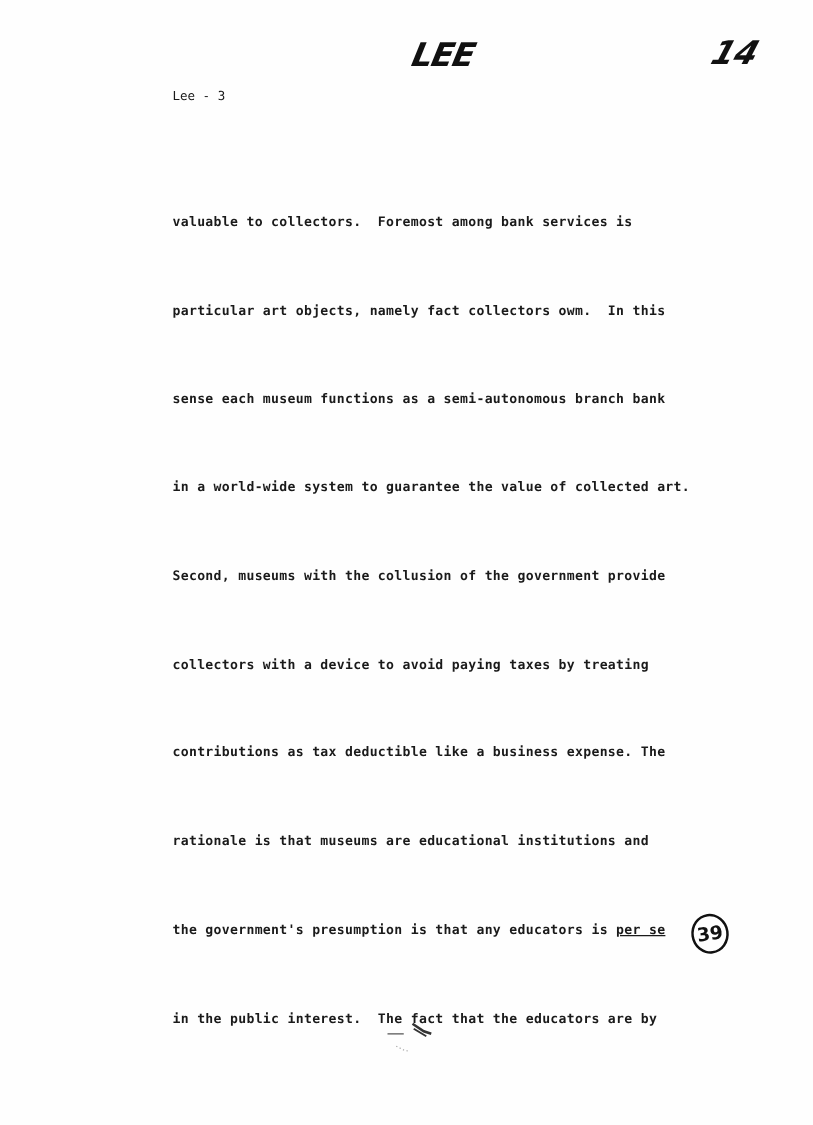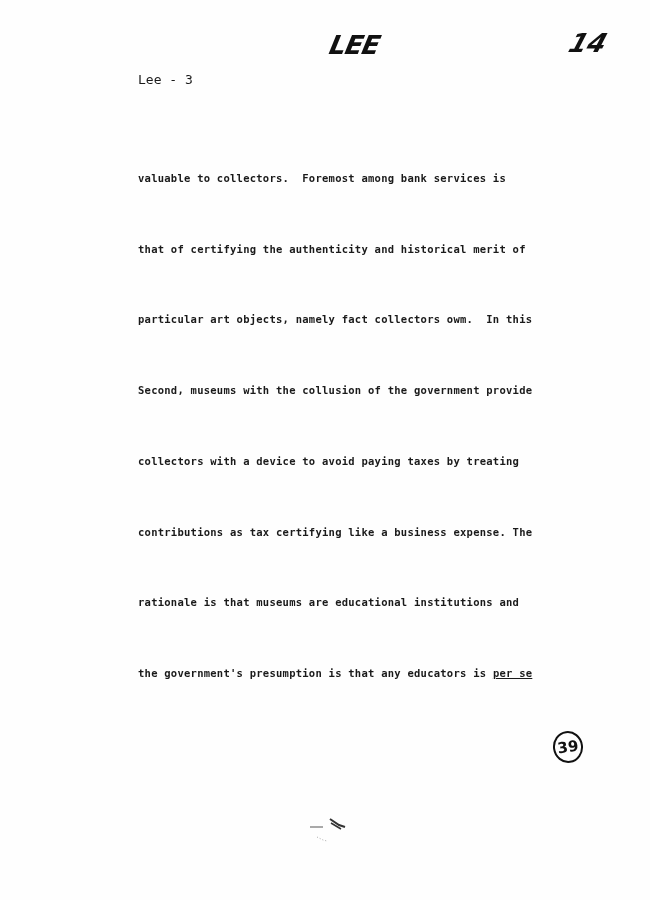--- a/index.html
+++ b/index.html
@@ -38,21 +38,21 @@
       font-family: "DejaVu Sans", sans-serif;
       font-style: italic;
       font-weight: bold;
       font-size: 26px;
       color: #111;
       transform: skewX(-18deg);
     }
     .header-line {
       position: absolute;
       left: 138px; top: 72px;
-      font-size: 13px;
+      font-size: 10px;
     }
     .body-text {
       position: absolute;
       left: 138px; top: 96px;
       width: 440px;
       font-size: 10.5px;
       line-height: 23.6px;
       white-space: pre;
       font-weight: bold;
       letter-spacing: 0.25px;
@@ -85,27 +85,29 @@
 <div class="page">
 
   <div class="hand-title">LEE</div>
   <div class="hand-pagenum">14</div>
 
   <div class="header-line">Lee - 3</div>
 
   <div class="body-text">
     
     <span class="line">valuable to collectors.  Foremost among bank services is</span>
-    <span class="line">that of certifying the authenticity and historical merit of</span>
     <span class="line">particular art objects, namely fact collectors owm.  In this</span>
+    <span class="line">sense each museum functions as a semi-autonomous branch bank</span>
+    <span class="line">in a world-wide system to guarantee the value of collected art.</span>
     <span class="line">Second, museums with the collusion of the government provide</span>
     <span class="line">collectors with a device to avoid paying taxes by treating</span>
-    <span class="line">contributions as tax certifying like a business expense. The</span>
+    <span class="line">contributions as tax deductible like a business expense. The</span>
     <span class="line">rationale is that museums are educational institutions and</span>
     <span class="line"><span>the government's presumption is that any educators is </span><span class="underline">per se</span></span>
+    <span class="line">in the public interest.  The fact that the educators are by</span>
     
     
 
     
     
     
     
     
 
     

